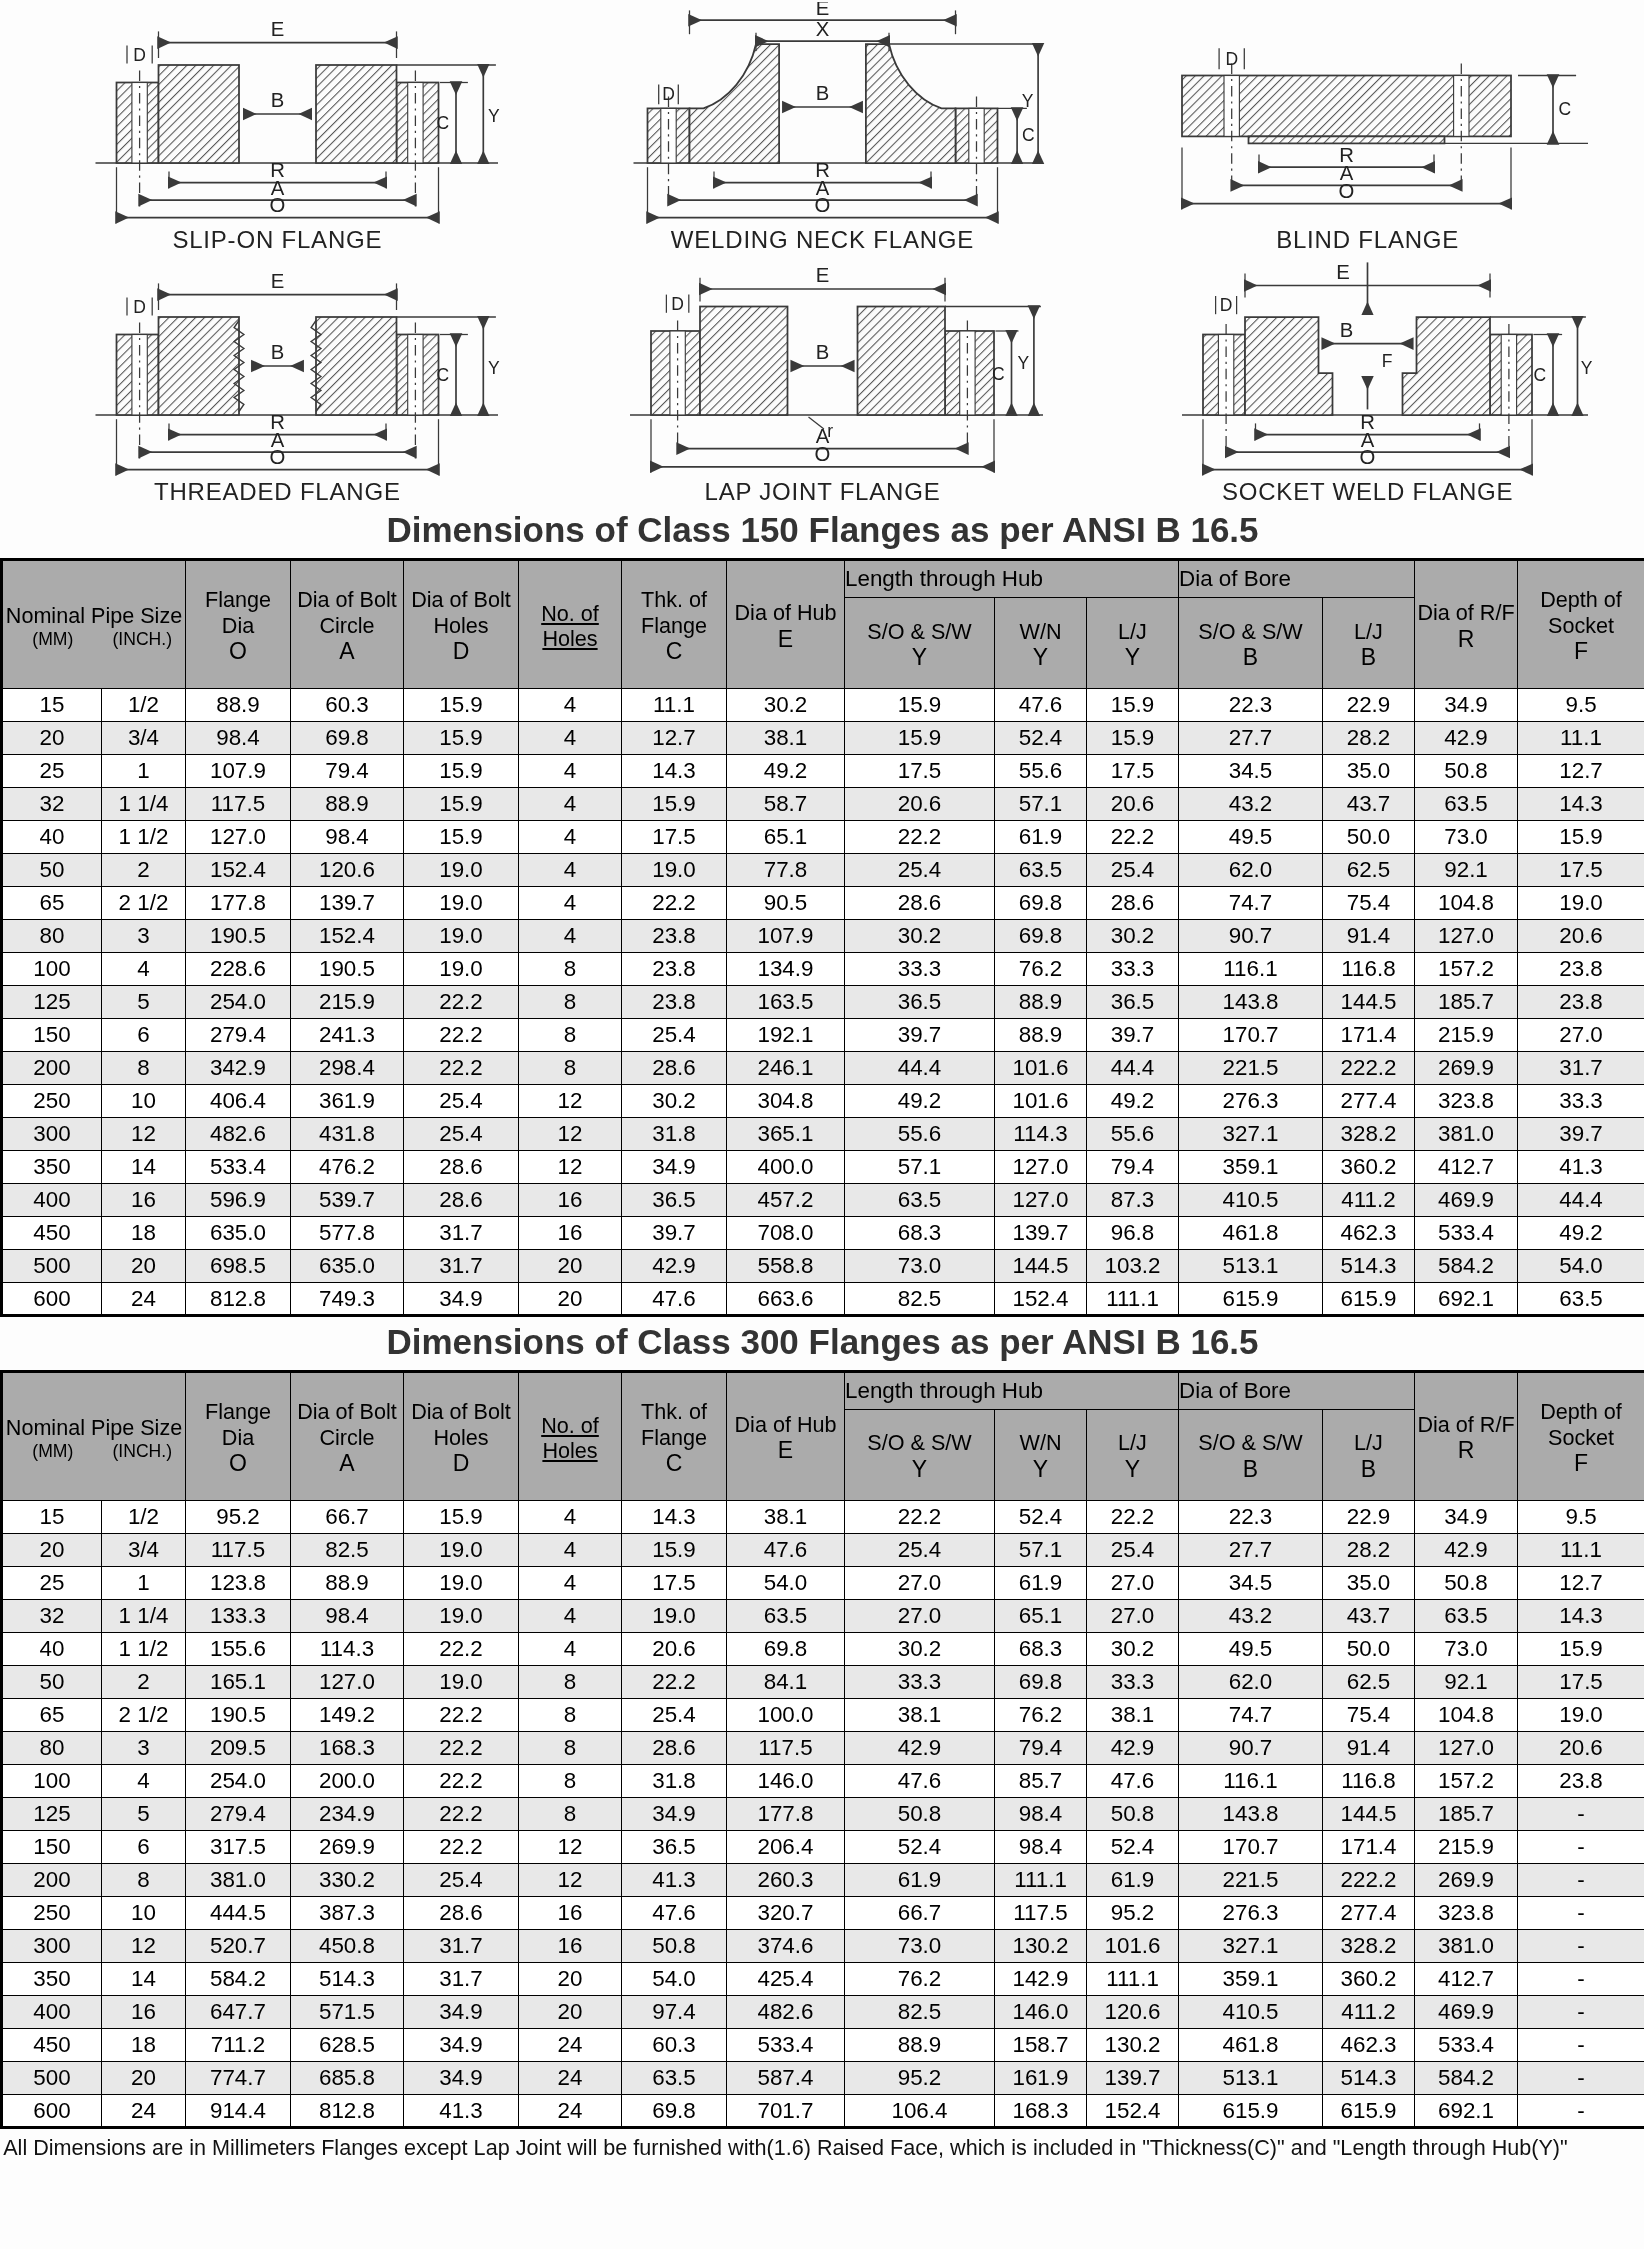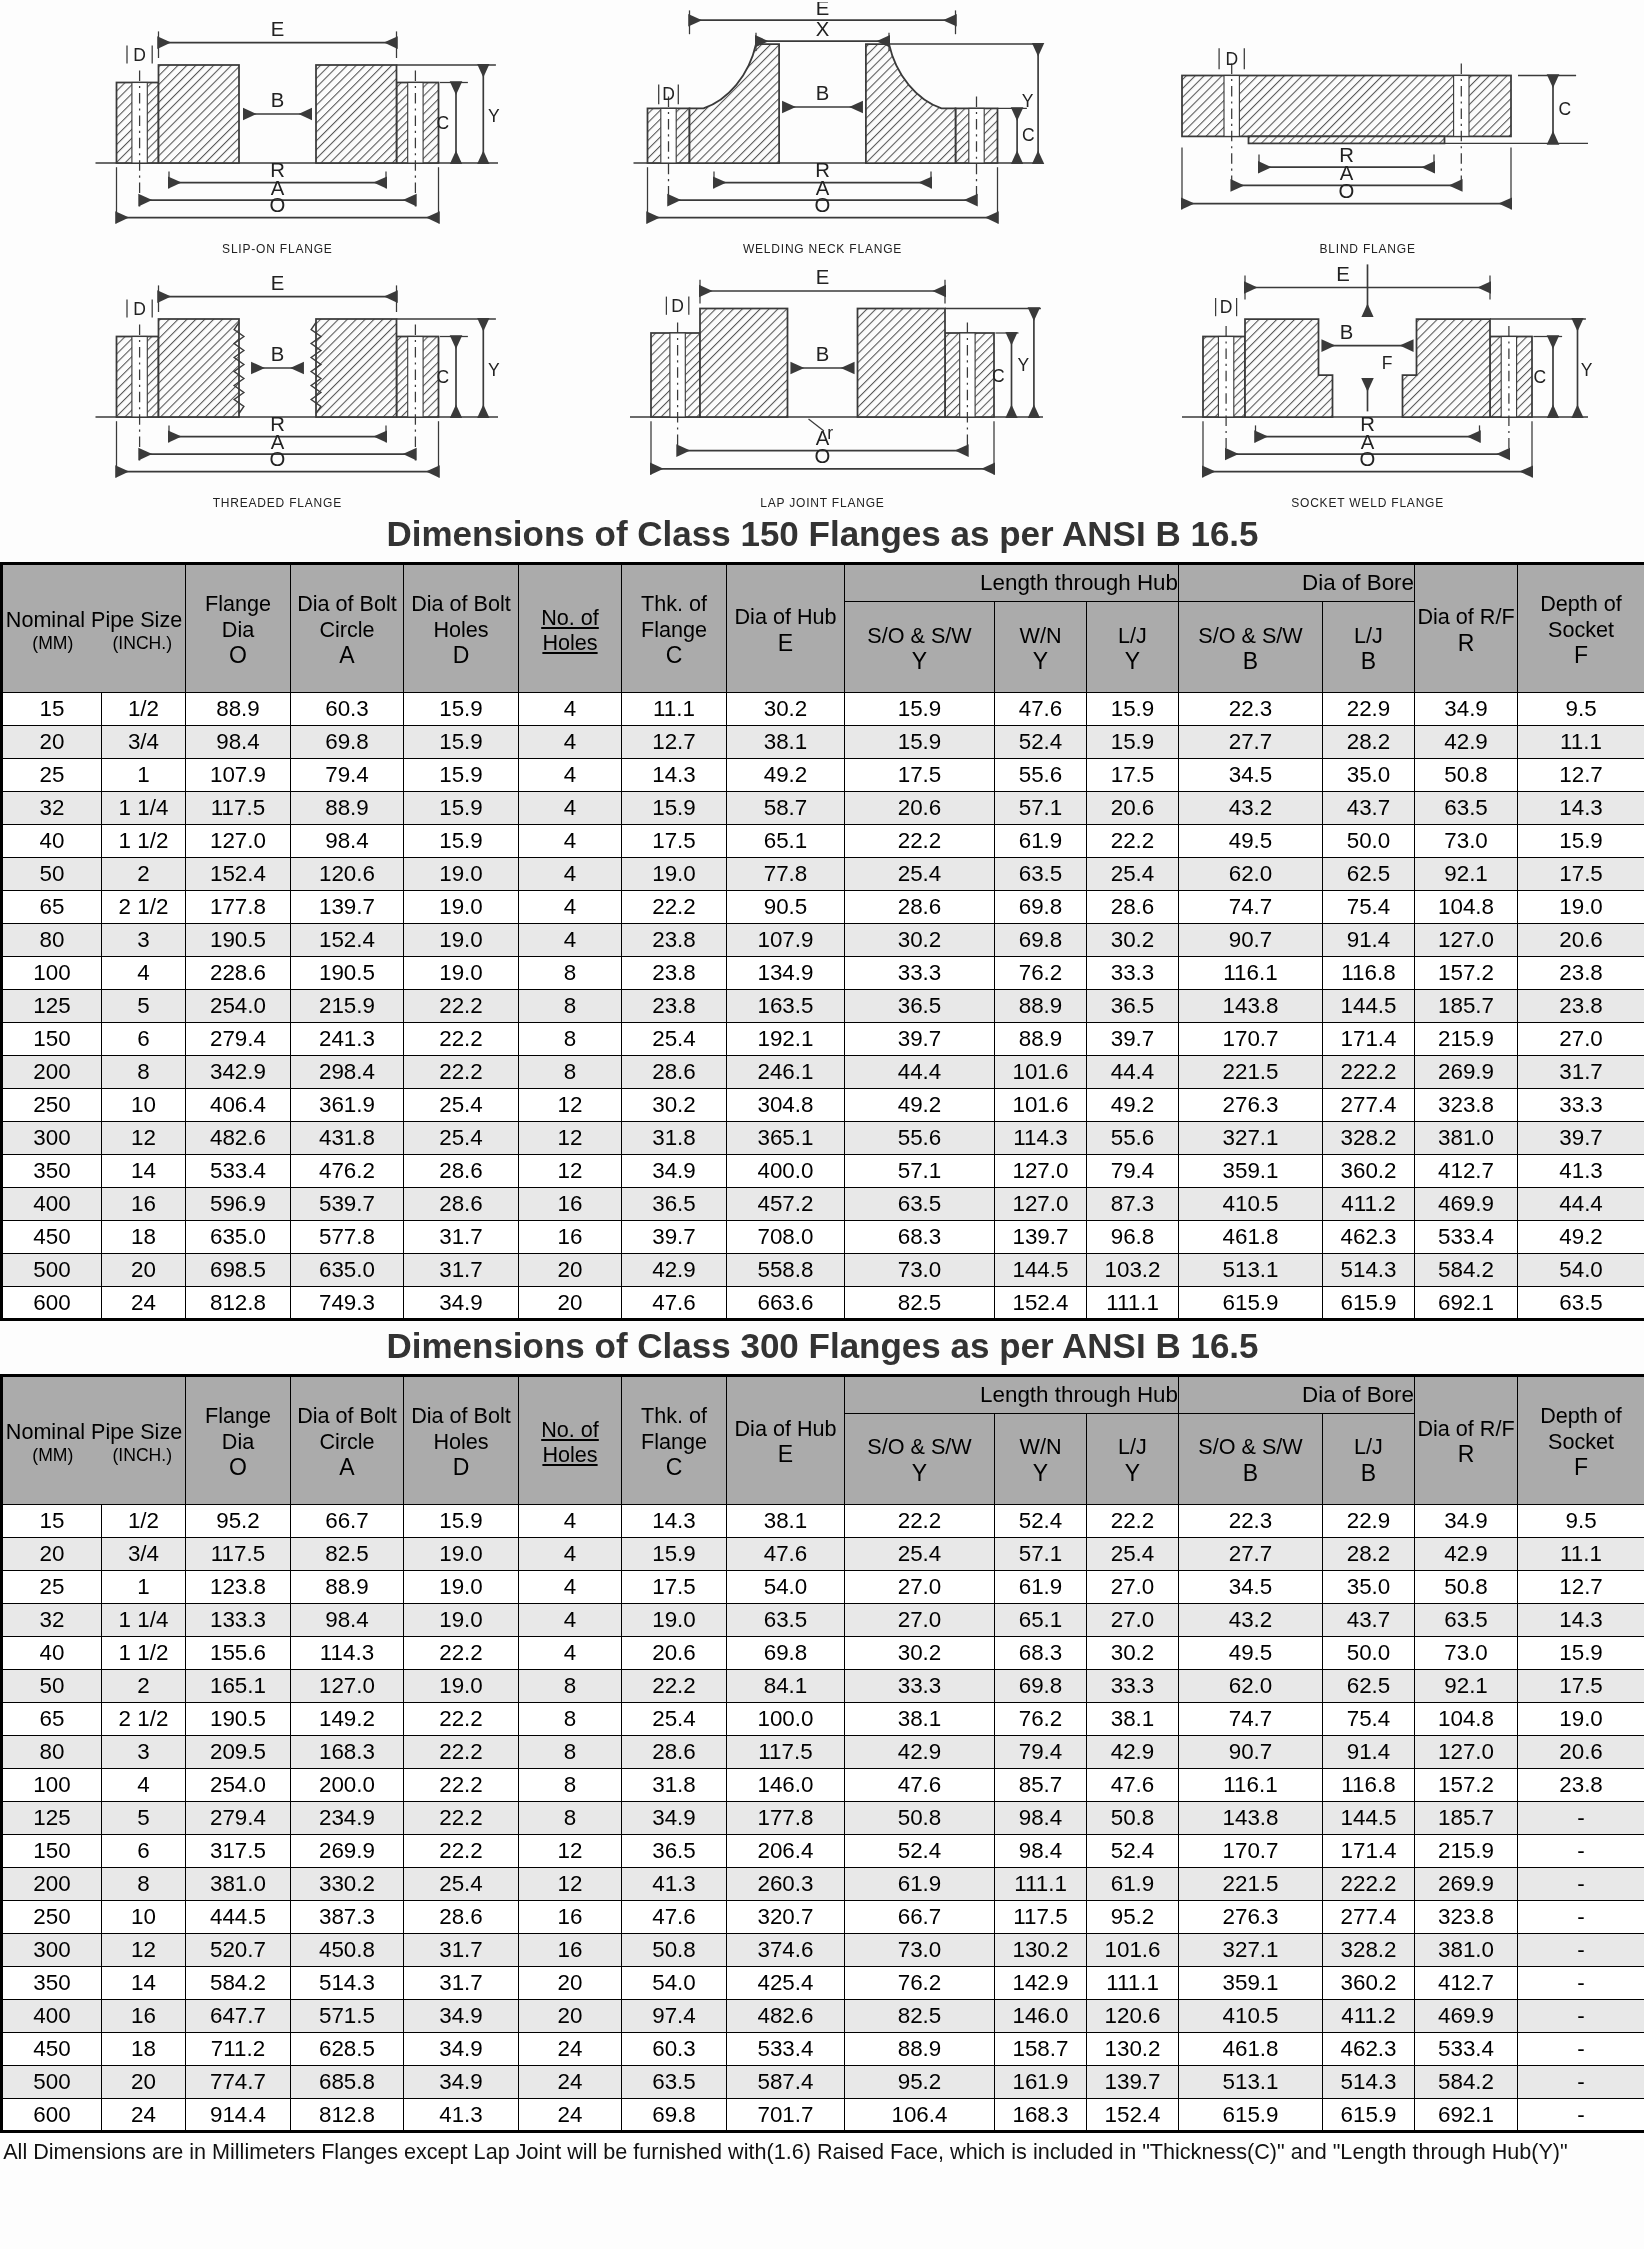--- a/index.html
+++ b/index.html
@@ -11,42 +11,42 @@
   *{box-sizing:border-box;}
   body{
     width:1645px;height:2250px;margin:0;overflow:hidden;
     background:#fdfdfd;color:#000;
     font-family:"Liberation Sans", sans-serif;
   }
   
   .diagrams{display:grid;grid-template-columns:1fr 1fr 1fr;padding:1.6px 4.8px 0;}
   .diag{display:flex;flex-direction:column;align-items:center;}
   .diag svg{width:449px;height:224px;}
-  .diag .caption{font-size:12px;color:#222;letter-spacing:0.8px;margin-top:16px;}
+  .diag .caption{font-size:24px;color:#222;letter-spacing:0.8px;margin-top:0;}
   svg .body{fill:url(#hatch);stroke:var(--ink);stroke-width:2.5;}
   svg .slot{fill:#fff;stroke:var(--ink);stroke-width:1.6;}
   svg .dim{stroke:var(--ink);stroke-width:2.4;fill:none;}
   svg .ext{stroke:var(--ink);stroke-width:1.8;fill:none;}
   svg .cl{stroke:var(--ink);stroke-width:1.8;fill:none;stroke-dasharray:15 7 3 7;}
   svg .thr{stroke:var(--ink);stroke-width:2;fill:none;}
   svg text{font-family:"Liberation Sans",sans-serif;font-size:29px;fill:#222;text-anchor:middle;}
   svg text.sm{font-size:25px;}
   
   .tbl-title{font-size:35px;font-weight:bold;color:#333;text-align:center;margin:4.8px 0 8px;}
   
   table{width:100%;border-collapse:collapse;table-layout:fixed;border:3.2px solid var(--border);}
   th,td{border:1.6px solid var(--border);padding:0;}
   thead th{background:var(--header-bg);font-weight:normal;}
   tr.h1{height:38px;}
   tr.h2{height:91px;}
   .hcell{display:flex;flex-direction:column;height:100%;align-items:center;justify-content:space-between;padding:8px 1.6px 4.8px;font-size:21.6px;line-height:1.18;}
   .hcell .t{flex:1;display:flex;align-items:center;justify-content:center;text-align:center;}
   .hcell .letter{font-size:23px;}
   .hcell.center{justify-content:center;text-decoration:underline;}
-  .grp{font-size:22.4px;text-align:right;}
+  .grp{font-size:22.4px;text-align:left;}
   .nom-bottom{display:flex;width:100%;font-size:17.6px;font-weight:normal;}
   .nom-bottom .mm{width:54%;text-align:center;}
   .nom-bottom .inch{width:46%;text-align:center;}
   tbody td{height:33px;text-align:center;font-size:22.4px;background:#fff;}
   tbody tr:nth-child(even) td{background:var(--row-alt);}
   
   .footnote{font-size:21.6px;color:#111;padding:5.6px 3.2px 0;}
 </style>
 </head>
 <body>

